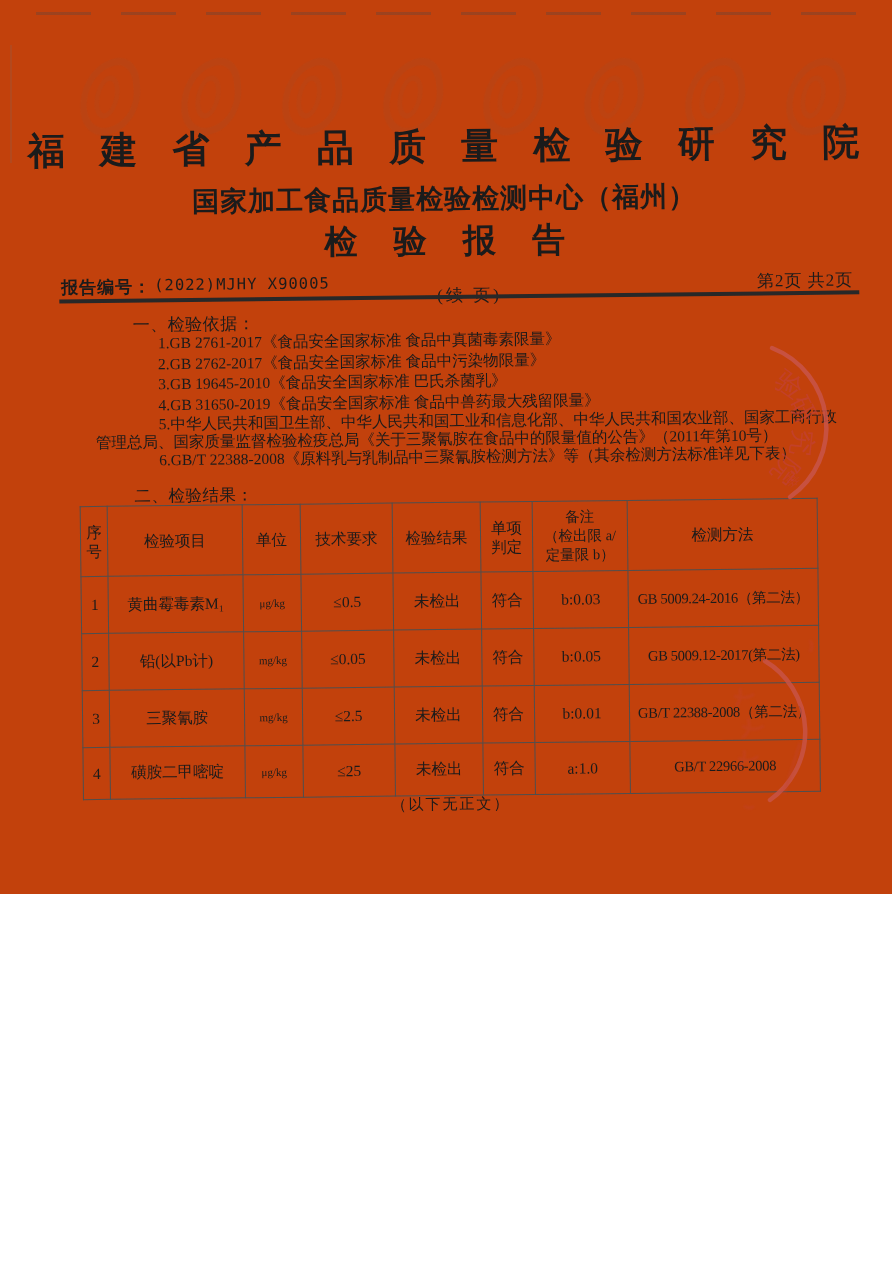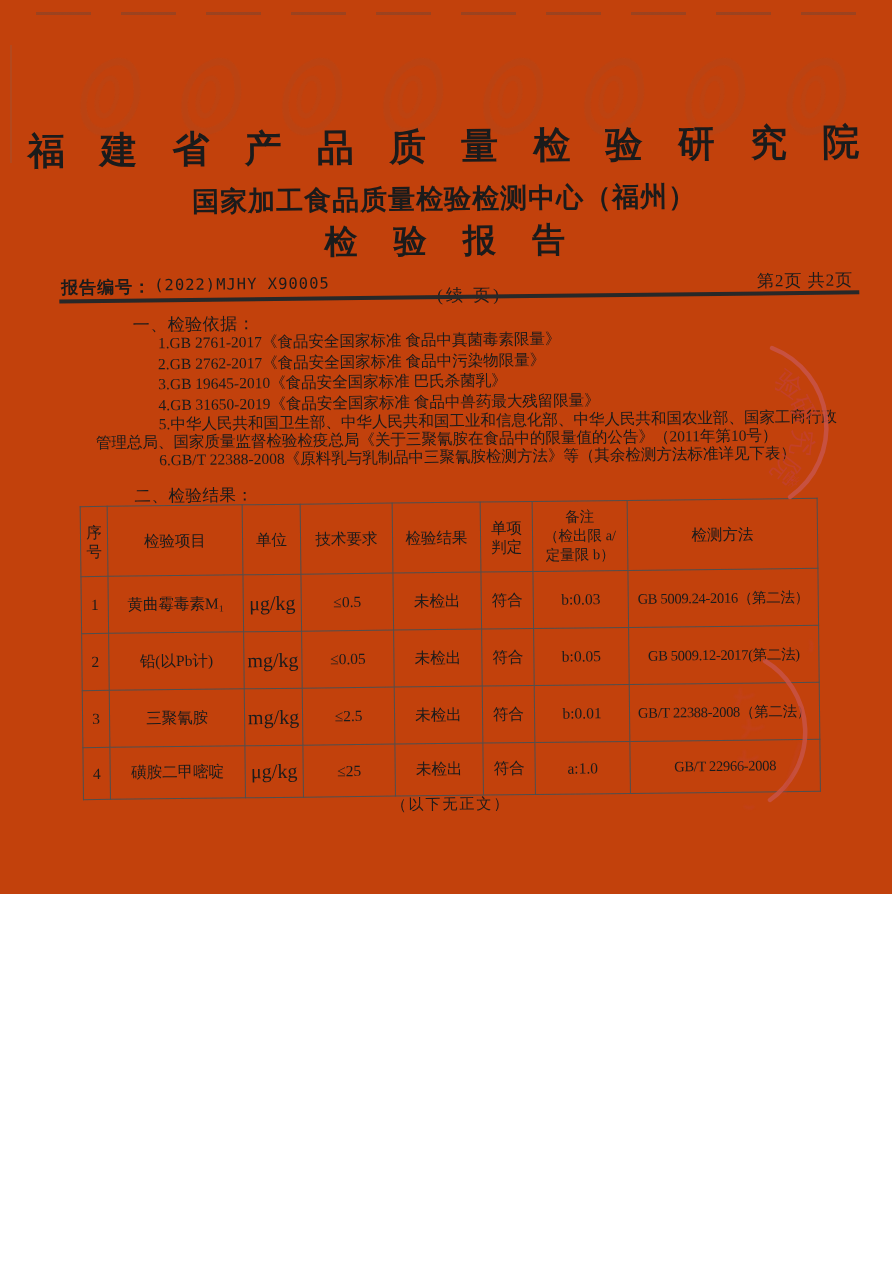--- a/index.html
+++ b/index.html
@@ -40,21 +40,21 @@
   .basis-item{white-space:nowrap;}
   .basis-item.wrap{white-space:normal;margin-left:-63px;width:748px;text-indent:63px;line-height:17.5px;}
   .results-heading{position:absolute;top:482px;left:133px;font-size:16.5px;letter-spacing:0.5px;}
 
   
   .results-table{position:absolute;top:502px;left:78px;width:737px;border-collapse:collapse;table-layout:fixed;}
   .results-table th,.results-table td{border:1px solid #4f4f4f;text-align:center;vertical-align:middle;
      font-weight:normal;font-size:15.5px;padding:0 2px;overflow:hidden;}
   .results-table th{white-space:pre-line;line-height:19px;}
   .results-table td.method{font-size:14.5px;letter-spacing:-0.3px;}
-  .results-table td.unit{font-size:20px;}
+  .results-table td.unit{font-size:11px;}
 
   .end-note{position:absolute;top:795px;left:0;width:100%;text-align:center;font-size:15px;letter-spacing:2px;}
 
   
   .seal{position:absolute;pointer-events:none;}
   .seal-upper{left:640px;top:330px;}
   .seal-lower{left:700px;top:628px;}
 </style>
 </head>
 <body>

